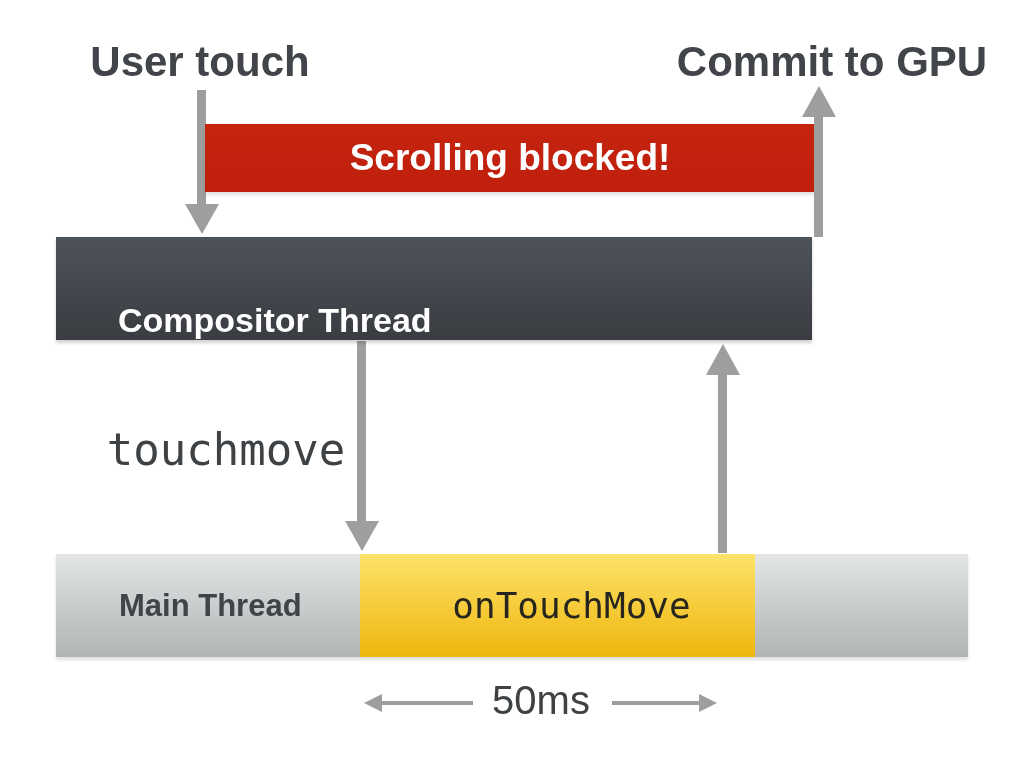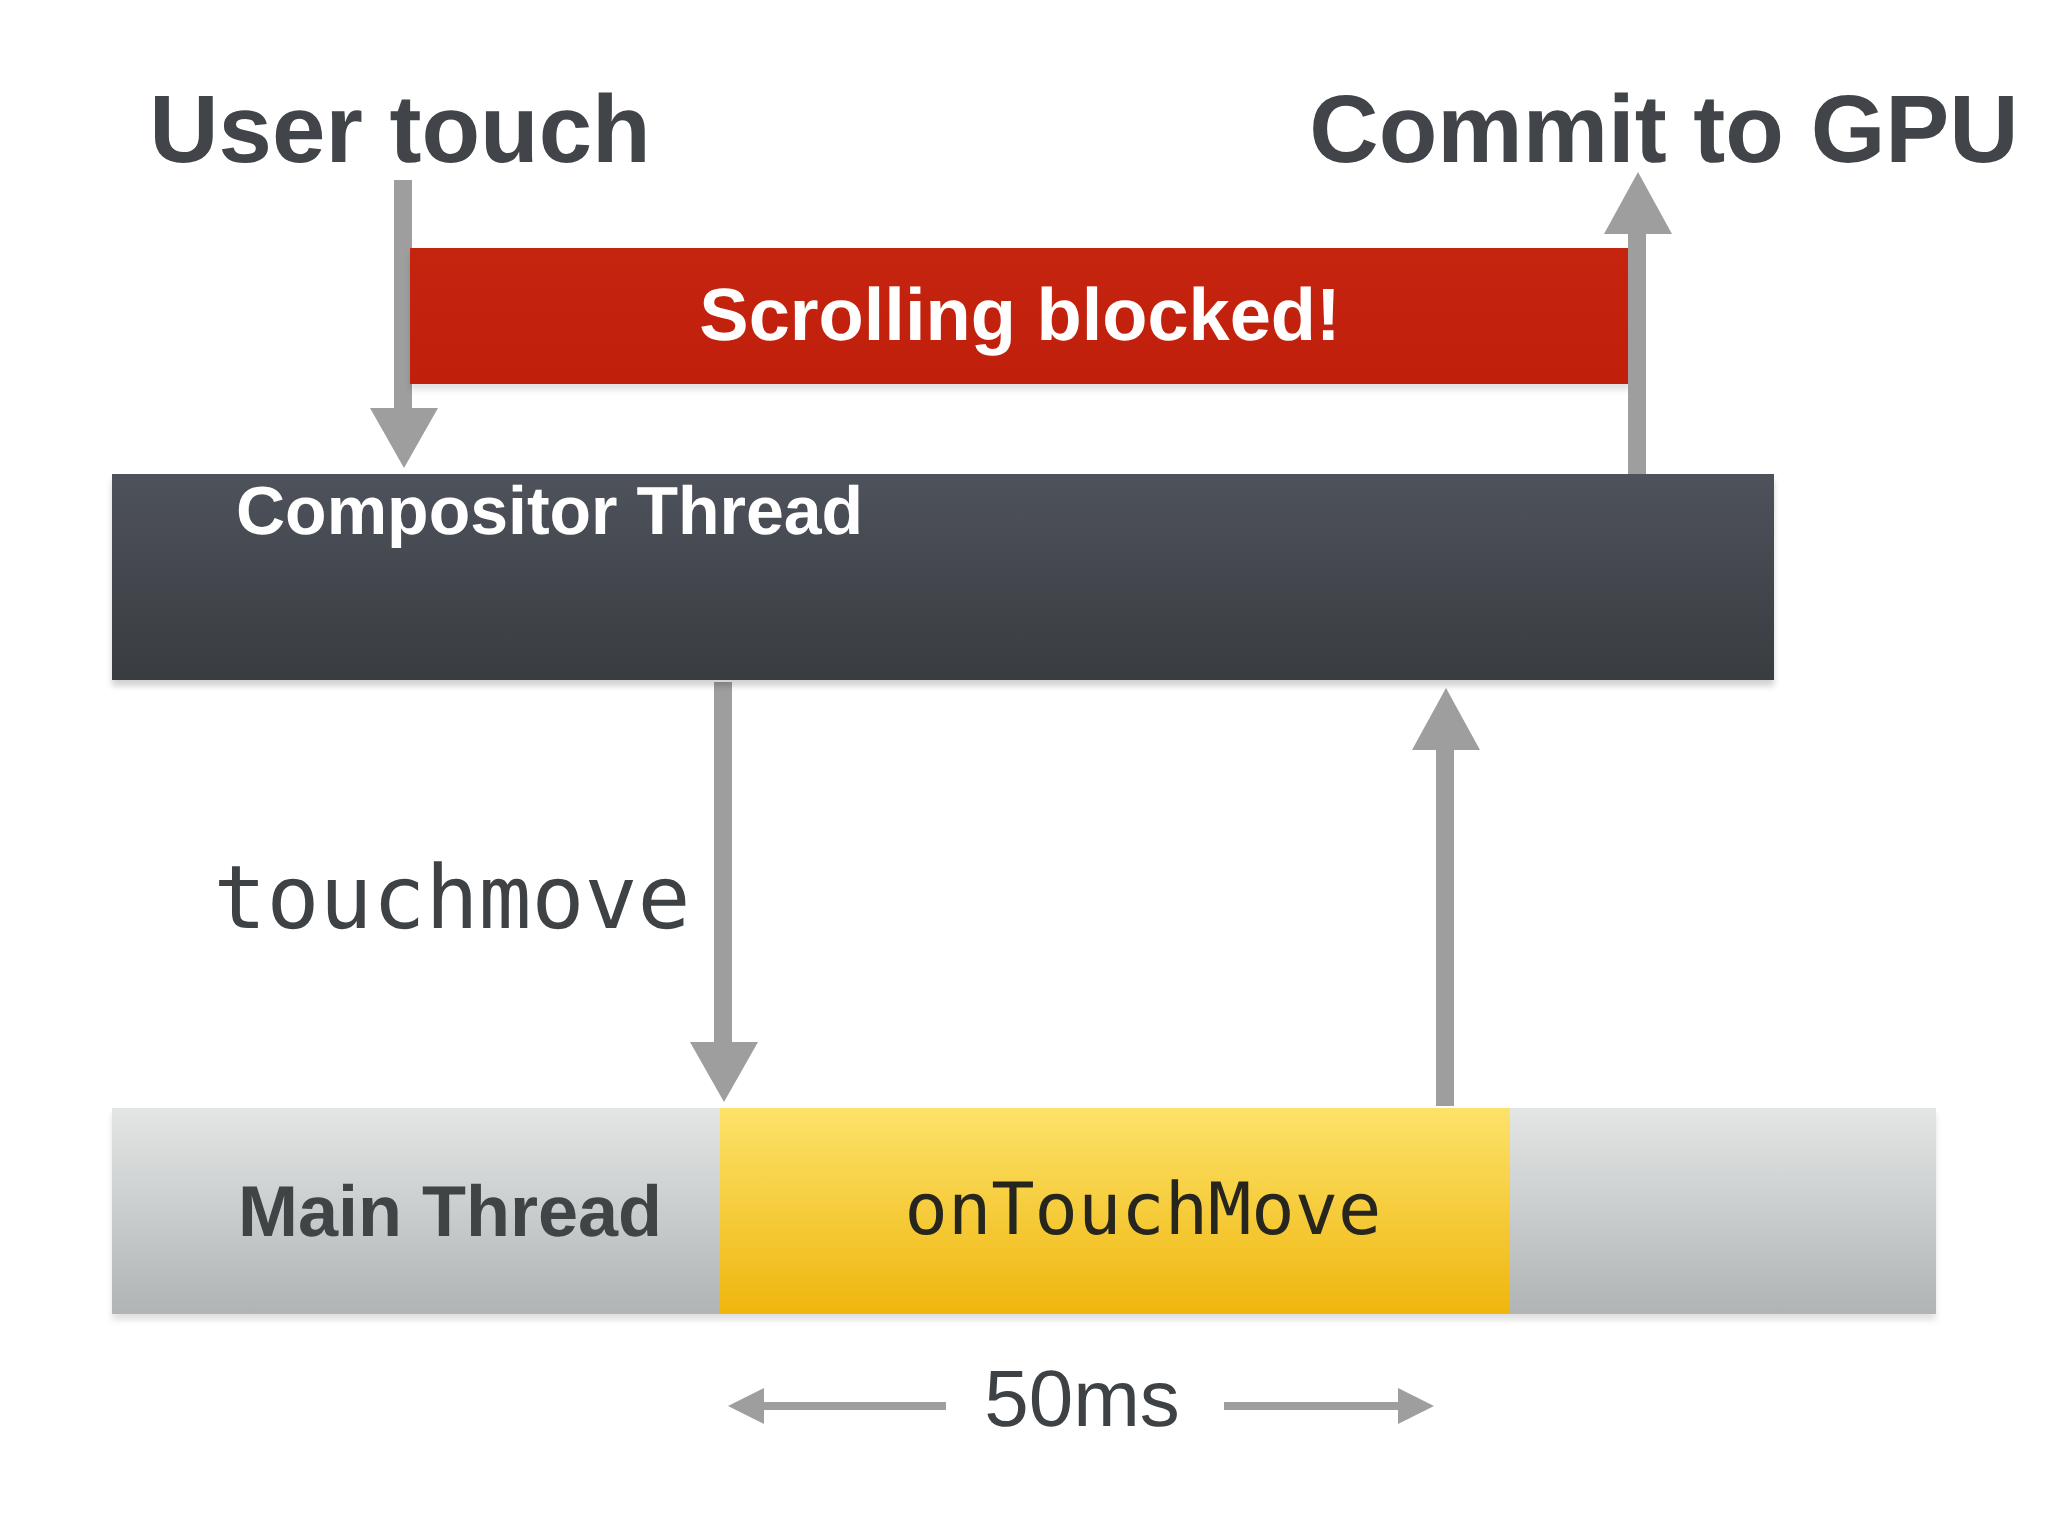--- a/index.html
+++ b/index.html
@@ -14,21 +14,21 @@
     background: #ffffff;
     overflow: hidden;
     font-family: "Liberation Sans", sans-serif;
   }
 
   
   .top-label {
     position: absolute;
     top: 38px;
     transform: translateX(-50%);
-    font-size: 48px;
+    font-size: 42px;
     font-weight: bold;
     color: #414549;
     white-space: nowrap;
   }
   .top-label.user-touch  { left: 200px; }
   .top-label.commit-gpu  { left: 832px; text-align: right; }
 
   
   .blocked-bar {
     position: absolute;
@@ -49,26 +49,26 @@
     font-size: 37px;
     font-weight: bold;
     white-space: nowrap;
   }
 
   
   .compositor-bar {
     position: absolute;
     left: 56px;
     top: 237px;
-    width: 831px;
+    width: 756px;
     height: 103px;
     background: linear-gradient(#4e525b, #393c40);
     box-shadow: 0 3px 3px rgba(0,0,0,0.18);
     display: flex;
-    align-items: flex-start;
+    align-items: flex-end;
     z-index: 1;
   }
   .compositor-bar span {
     margin-left: 62px;
     color: #ffffff;
     font-size: 34px;
     font-weight: bold;
     white-space: nowrap;
   }
 
@@ -94,21 +94,21 @@
     background: linear-gradient(#e4e6e6, #b0b4b4);
     box-shadow: 0 3px 3px rgba(0,0,0,0.12);
     z-index: 1;
   }
   .main-bar .main-label {
     position: absolute;
     left: 63px;
     top: 0;
     height: 103px;
     line-height: 103px;
-    font-size: 36px;
+    font-size: 31px;
     font-weight: bold;
     color: #3f4447;
     white-space: nowrap;
   }
   .busy-segment {
     position: absolute;
     left: 304px;
     top: 0;
     width: 367px;
     height: 103px;

